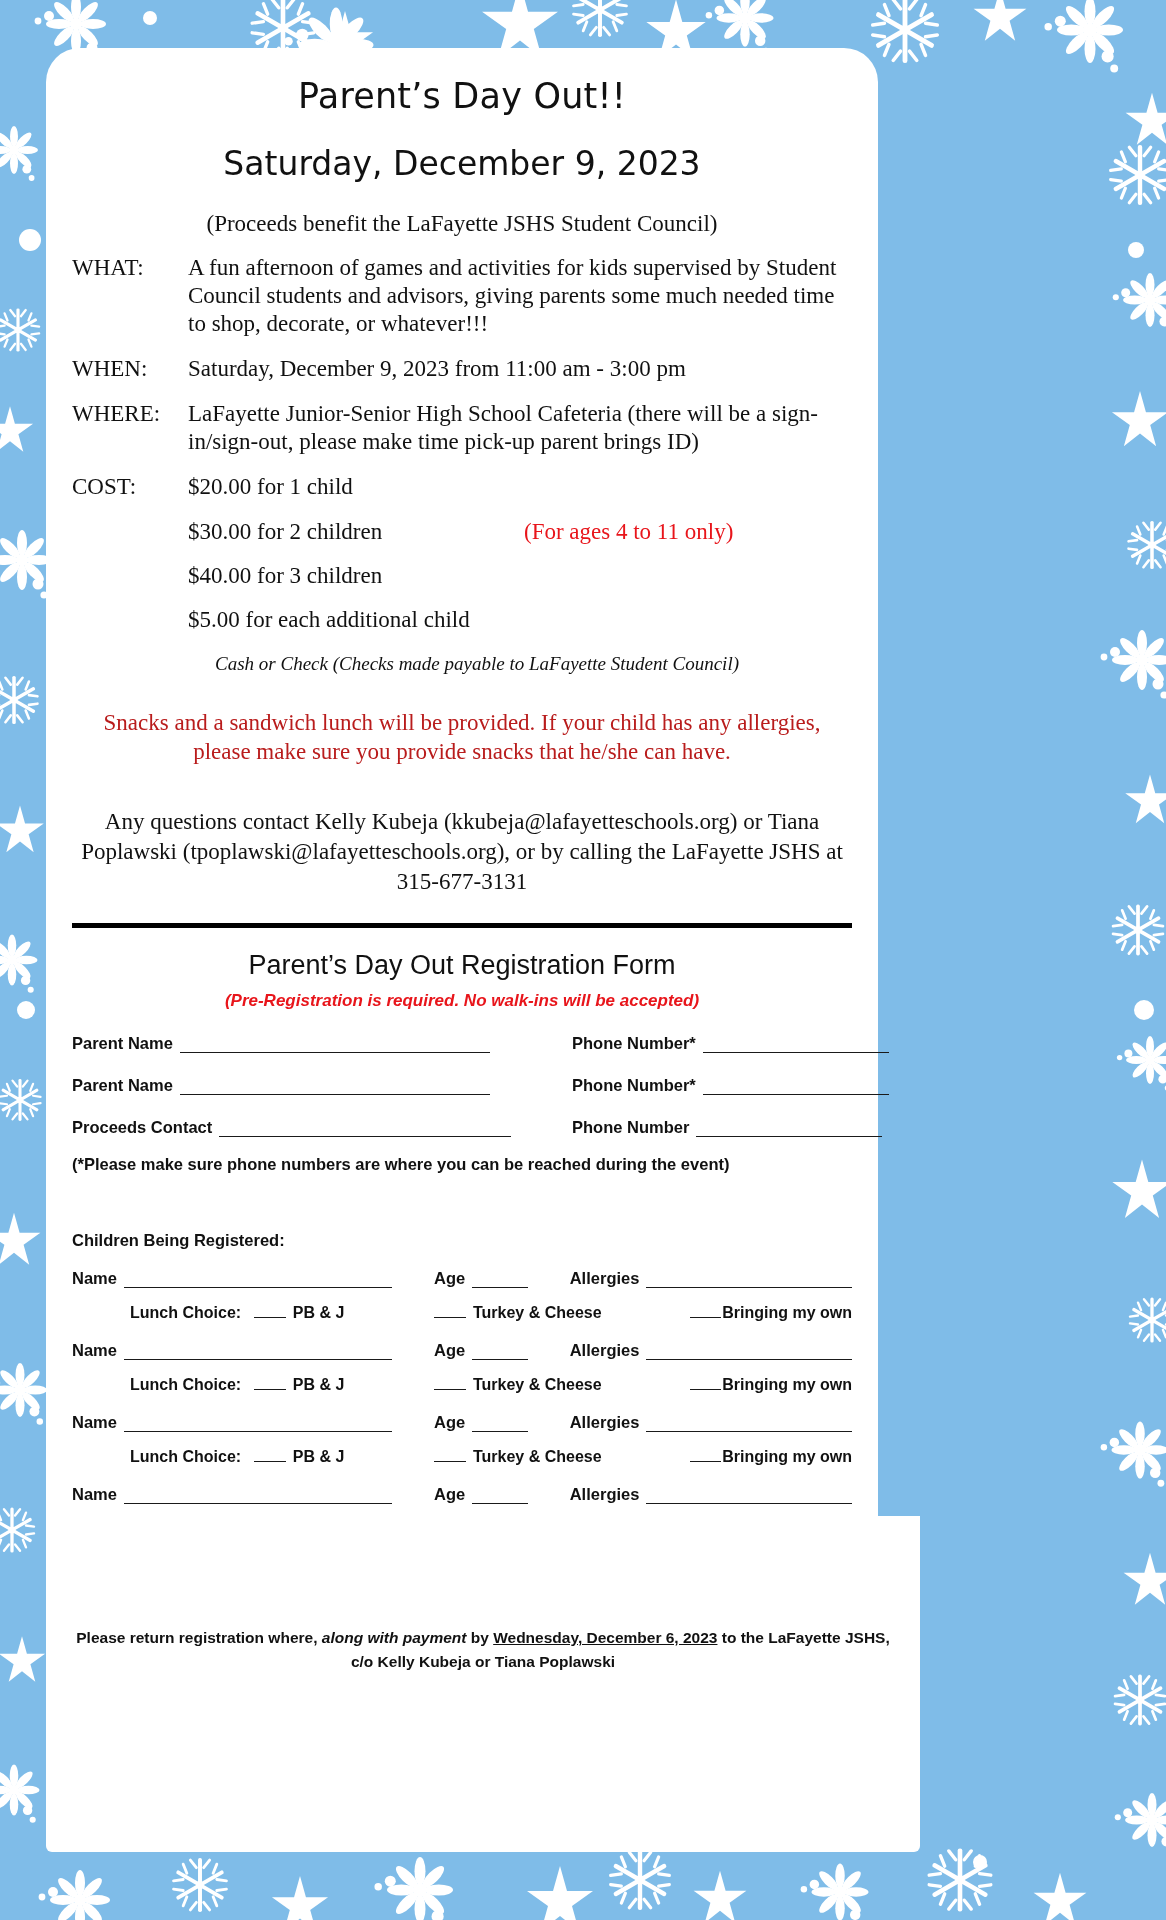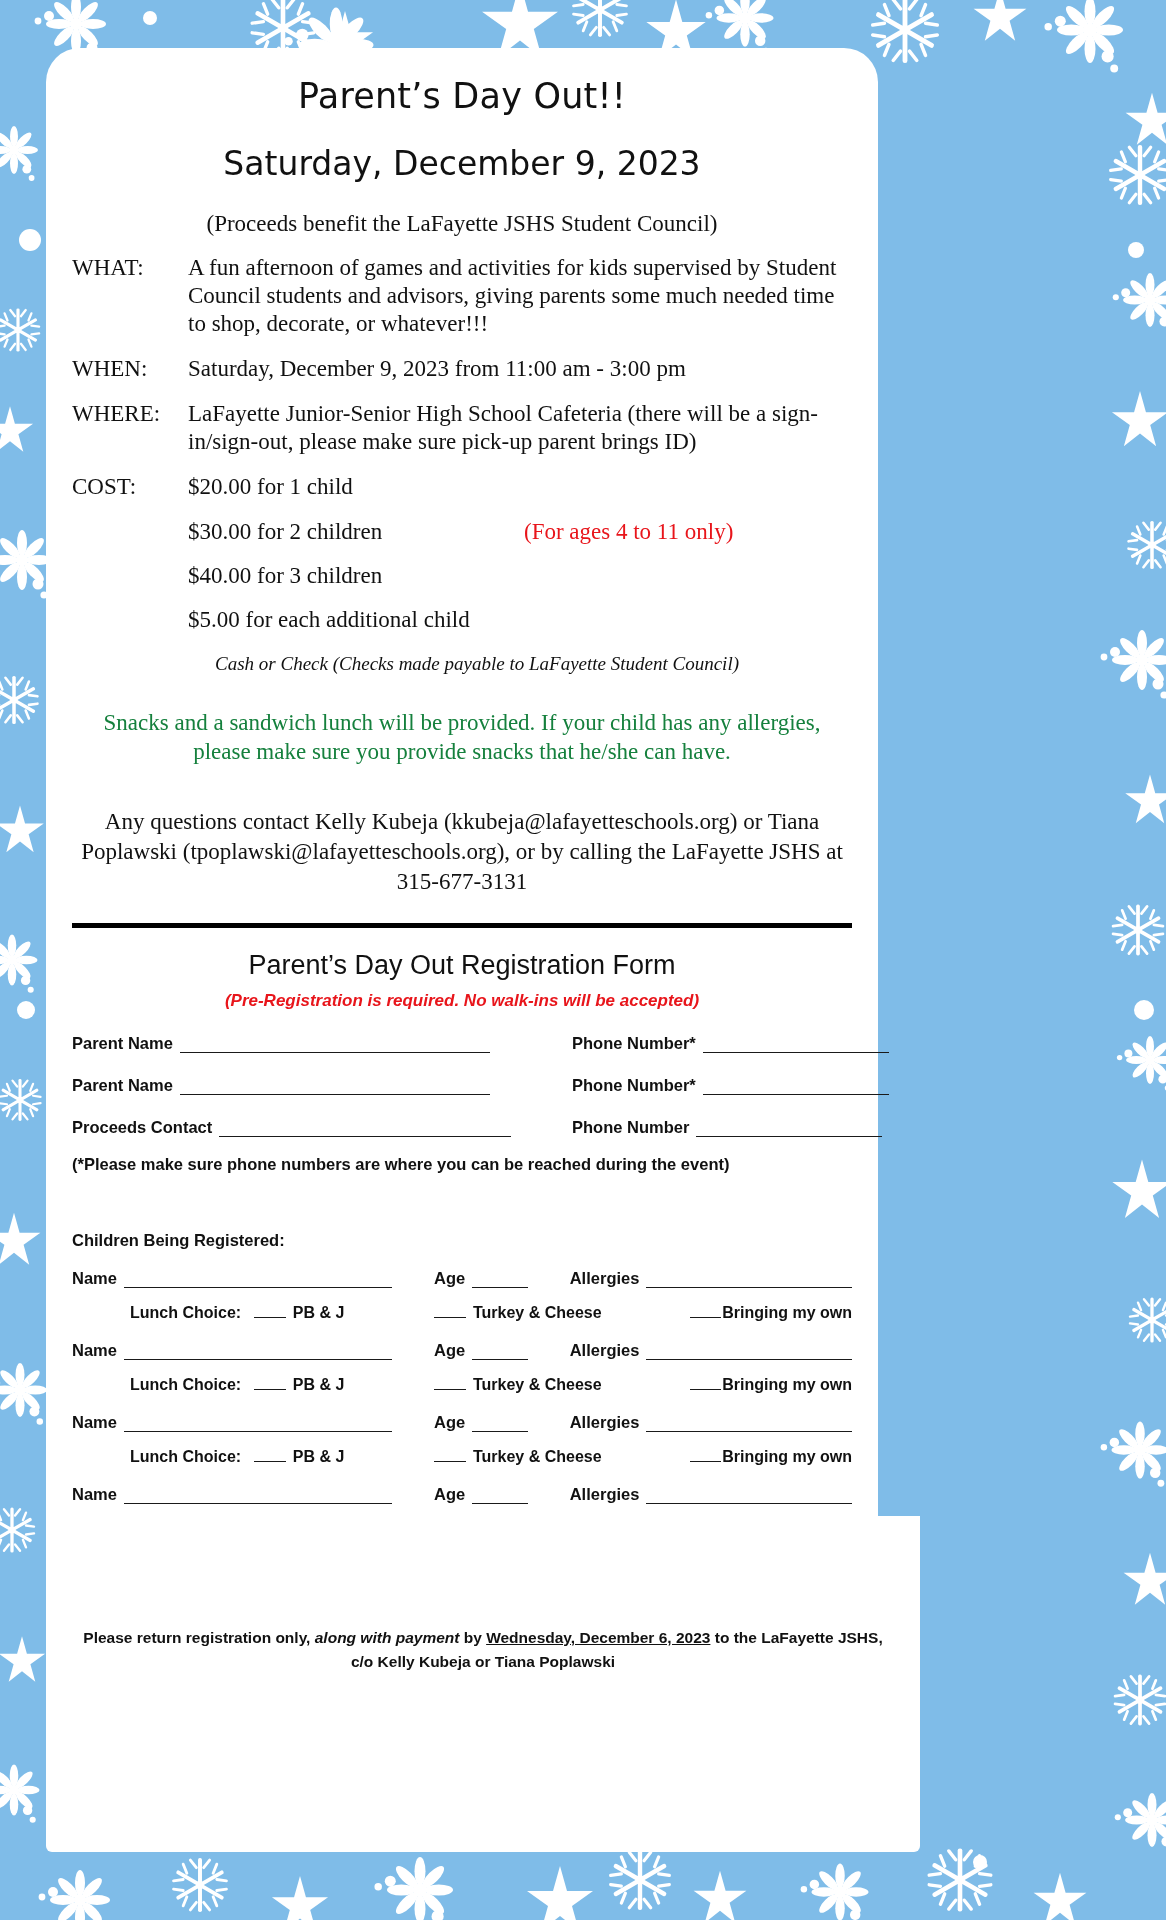--- a/index.html
+++ b/index.html
@@ -98,21 +98,21 @@
     font-size: 19px;
     margin-top: 20px;
     margin-left: 30px;
     color: #111;
   }
   .snacks {
     text-align: center;
     font-size: 23px;
     line-height: 1.25;
     margin-top: 34px;
-    color: #15803d;
+    color: #b91c1c;
   }
   .contact {
     text-align: center;
     font-size: 23px;
     line-height: 1.3;
     margin-top: 40px;
     color: #111;
   }
 
   .divider {
@@ -345,21 +345,21 @@
     <div class="val">A fun afternoon of games and activities for kids supervised by Student Council students and advisors, giving parents some much needed time to shop, decorate, or whatever!!!</div>
   </div>
 
   <div class="row">
     <div class="lbl">WHEN:</div>
     <div class="val">Saturday, December 9, 2023 from 11:00 am - 3:00 pm</div>
   </div>
 
   <div class="row">
     <div class="lbl">WHERE:</div>
-    <div class="val">LaFayette Junior-Senior High School Cafeteria (there will be a sign-in/sign-out, please make sure pick-up parent brings ID)</div>
+    <div class="val">LaFayette Junior-Senior High School Cafeteria (there will be a sign-in/sign-out, please make time pick-up parent brings ID)</div>
   </div>
 
   <div class="row">
     <div class="lbl">COST:</div>
     <div class="val">$20.00 for 1 child</div>
   </div>
 
   <div class="cost-line">
     <span>$30.00 for 2 children</span>
     <span class="ages-note">(For ages 4 to 11 only)</span>
@@ -488,17 +488,17 @@
         </div>
       </div>
 
     <div class="concerns">Concerns we should know about?</div>
   </div>
 </div>
 
 <div id="card2">
   <div class="return-block">
     <div>
-      <span>Please return registration only, </span><i>along with payment</i><span> by </span><u>Wednesday, December 6, 2023</u><span> to the LaFayette JSHS,</span>
+      <span>Please return registration where, </span><i>along with payment</i><span> by </span><u>Wednesday, December 6, 2023</u><span> to the LaFayette JSHS,</span>
     </div>
     <div>c/o Kelly Kubeja or Tiana Poplawski</div>
   </div>
 </div>
 
 </body></html>

